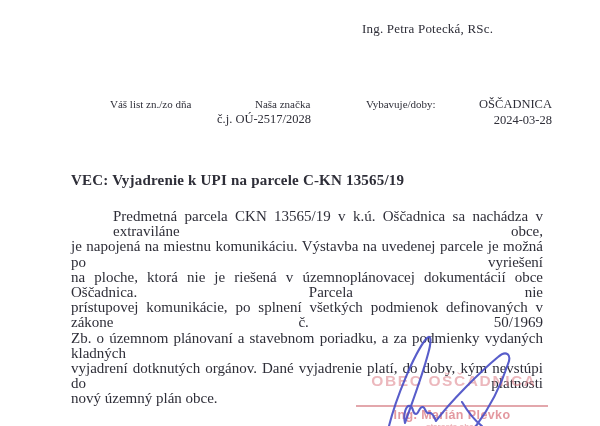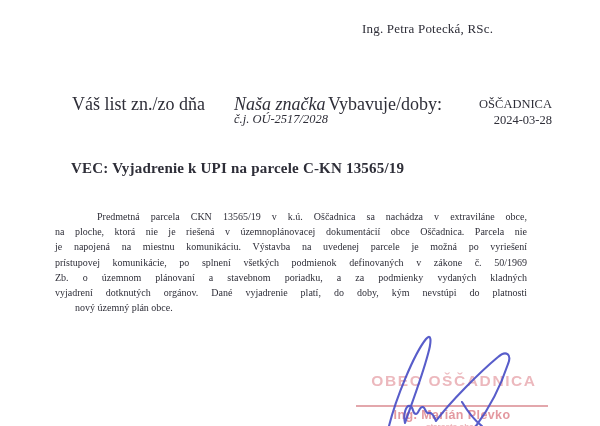--- a/index.html
+++ b/index.html
@@ -9,40 +9,40 @@
     background:#ffffff;
     overflow:hidden;
     font-family:"Liberation Serif", serif;
     color:#2e2e38;
     margin:0 auto;
   }
   .author{
     position:absolute;left:362px;top:21px;
     font-size:13px;letter-spacing:.2px;
   }
-  .ref-label{font-size:18px;line-height:15px;}
+  .ref-label{font-size:11px;line-height:15px;margin-left:38px;}
   .ref-col{position:absolute;top:97px;font-size:12.5px;line-height:15.5px;}
   .ref-col.c1{left:72px;}
-  .ref-col.c2{left:234px;font-style:italic;}
+  .ref-col.c2{left:217px;}
   .ref-col.c3{left:328px;}
   .ref-col.c4{left:452px;width:100px;text-align:right;}
   .subject{
-    position:absolute;left:71px;top:160px;
+    position:absolute;left:71px;top:172px;
     font-size:15px;font-weight:bold;letter-spacing:.2px;
   }
   .body-text{
-    position:absolute;left:55px;top:209px;width:472px;
-    font-size:10px;line-height:15.2px;
+    position:absolute;left:71px;top:209px;width:472px;
+    font-size:15px;line-height:15.2px;
   }
   .body-line{
     text-align:justify;
     text-align-last:justify;
   }
   .body-line.first{padding-left:42px;}
-  .body-line.last{text-align-last:left;margin-left:20px;}
+  .body-line.last{text-align-last:left;}
   
   .stamp-office{
     position:absolute;left:356px;top:372px;width:196px;
     text-align:center;
     font-family:"Liberation Sans", sans-serif;
     font-weight:bold;font-size:15.5px;letter-spacing:1.6px;
     opacity:.55;
   }
   .stamp-rule{
     position:absolute;left:356px;top:405px;width:192px;height:2px;
@@ -88,22 +88,22 @@
 
   <div class="ref-col c4">
     <div>OŠČADNICA</div>
     <div>2024-03-28</div>
   </div>
 
   <div class="subject">VEC: Vyjadrenie k UPI na parcele C-KN 13565/19</div>
 
   <div class="body-text">
     <div class="body-line first">Predmetná parcela CKN 13565/19 v k.ú. Oščadnica sa nachádza v extraviláne obce,</div>
+    <div class="body-line">je napojená na miestnu komunikáciu. Výstavba na uvedenej parcele je možná po vyriešení</div>
     <div class="body-line">na ploche, ktorá nie je riešená v územnoplánovacej dokumentácií obce Oščadnica. Parcela nie</div>
-    <div class="body-line">je napojená na miestnu komunikáciu. Výstavba na uvedenej parcele je možná po vyriešení</div>
     <div class="body-line">prístupovej komunikácie, po splnení všetkých podmienok definovaných v zákone č. 50/1969</div>
     <div class="body-line">Zb. o územnom plánovaní a stavebnom poriadku, a za podmienky vydaných kladných</div>
     <div class="body-line">vyjadrení dotknutých orgánov. Dané vyjadrenie platí, do doby, kým nevstúpi do platnosti</div>
     <div class="body-line last">nový územný plán obce.</div>
   </div>
 
   <div class="stamp-office stamp-colored" style="color: rgb(221, 127, 136);">OBEC OŠČADNICA</div>
   <div class="stamp-rule"></div>
   <div class="stamp-name stamp-colored" style="color: rgb(221, 127, 136);">Ing. Marián Plevko</div>
   <div class="stamp-title stamp-colored" style="color: rgb(221, 127, 136);">starosta obce</div>

